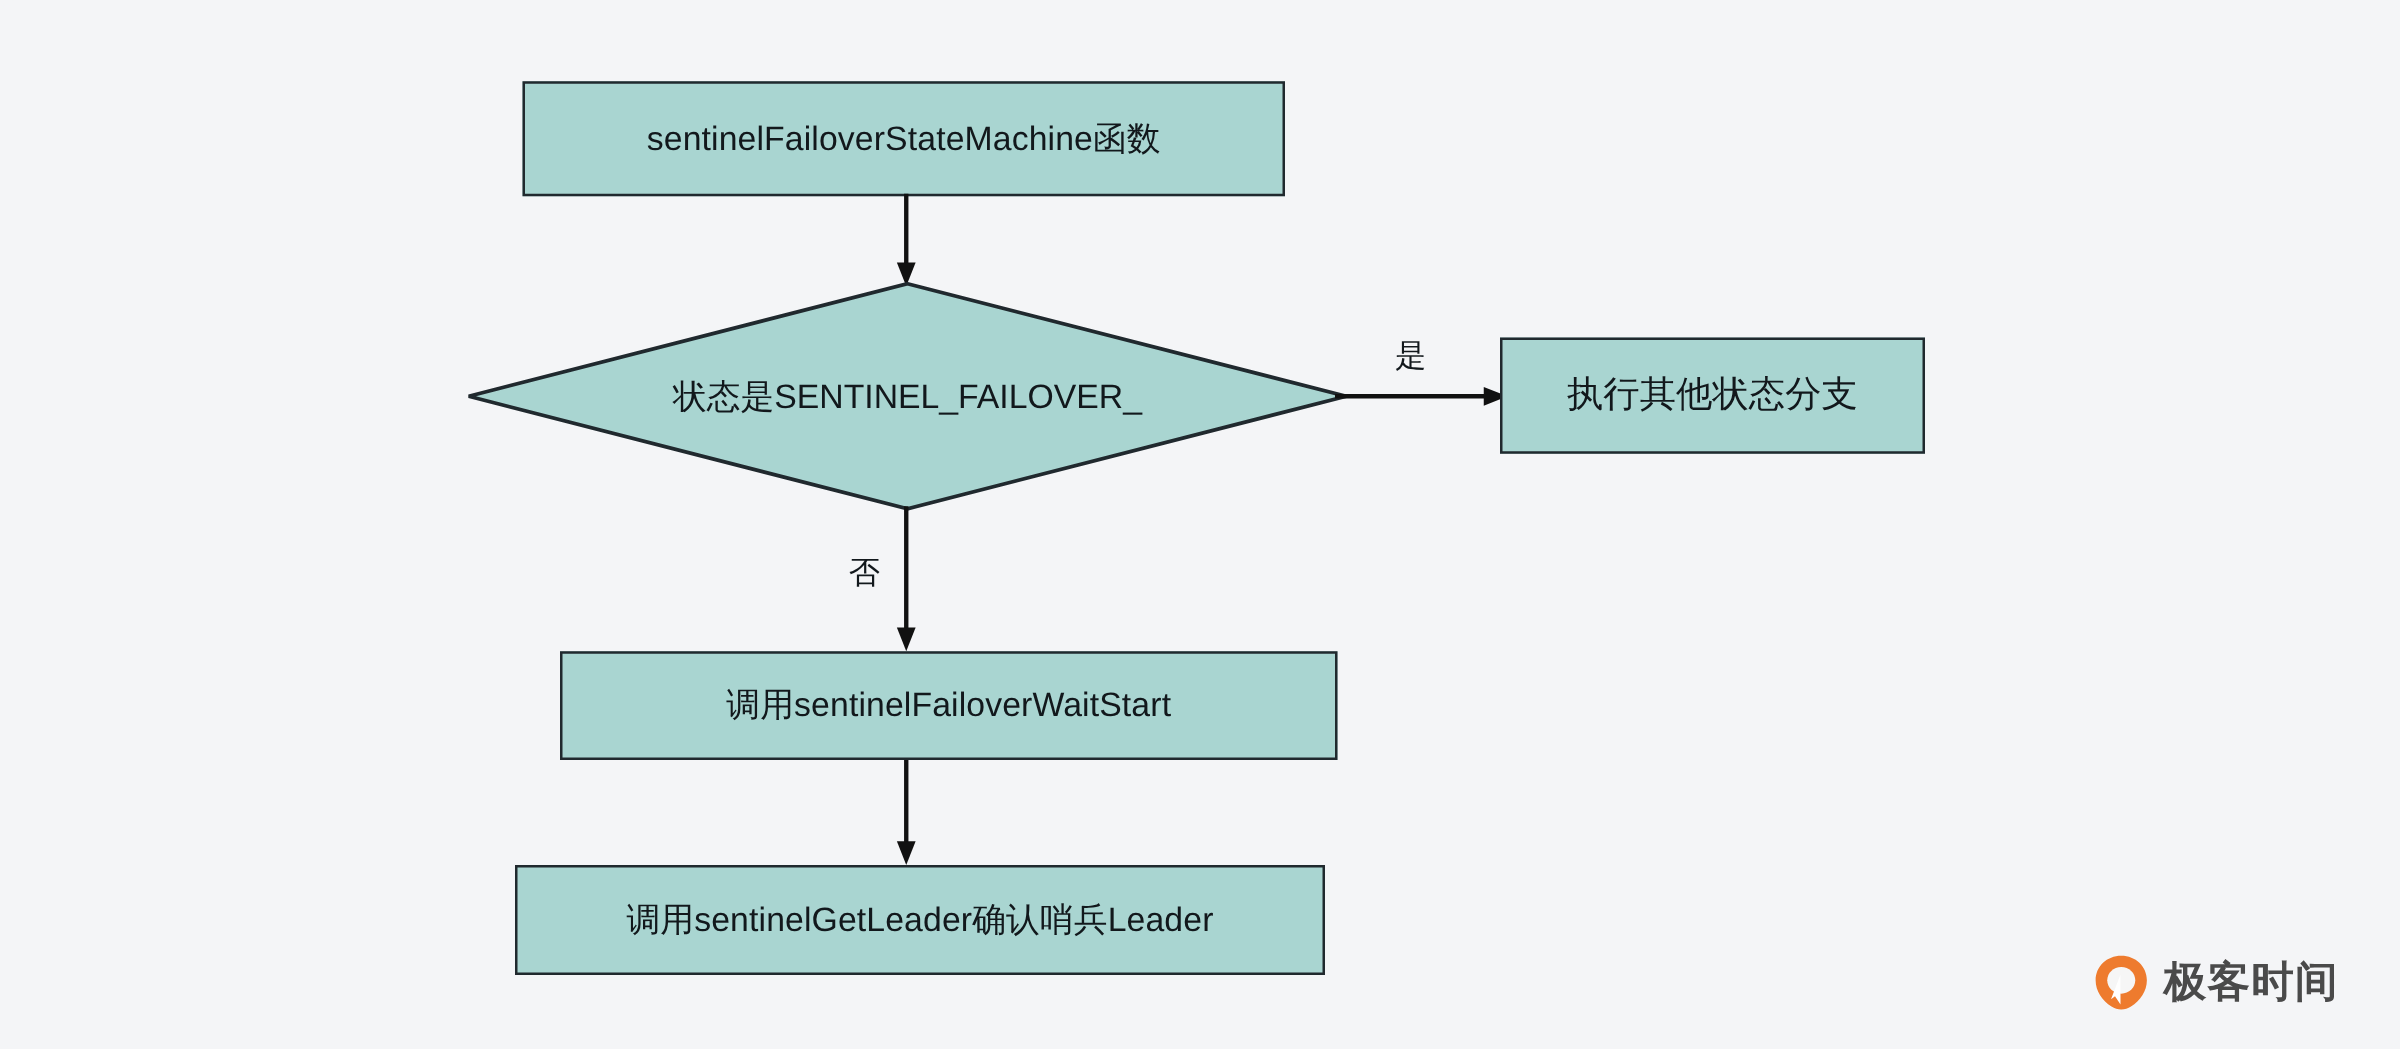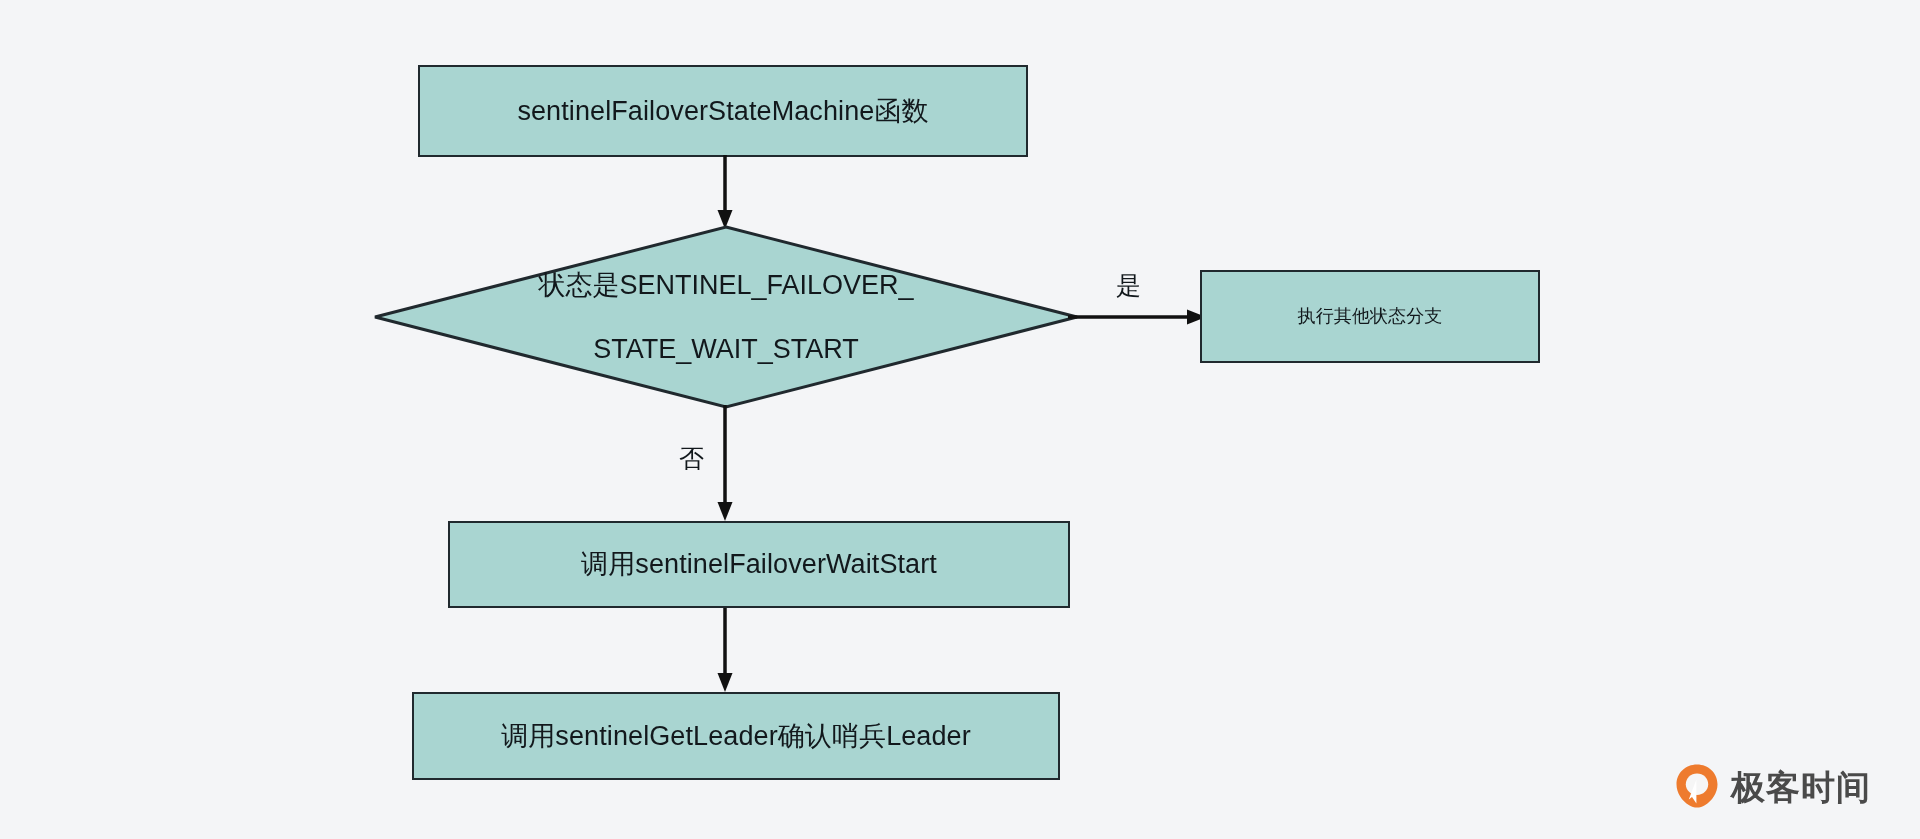--- a/index.html
+++ b/index.html
@@ -38,21 +38,21 @@
   }
   .node-label {
     display: block;
     padding: 0 10px;
   }
 
   
   #node-start   { left: 418px; top: 65px;  width: 610px; height: 92px; }
   #node-call-wait-start { left: 412px; top: 521px; width: 622px; height: 87px; margin-left: 36px; }
   #node-get-leader      { left: 412px; top: 692px; width: 648px; height: 88px; }
-  #node-other-branch    { left: 1200px; top: 270px; width: 340px; height: 93px; font-size: 18px; }
+  #node-other-branch    { left: 1200px; top: 270px; width: 340px; height: 93px; font-size: 29px; }
 
   
   #decision-wrap {
     position: absolute;
     left: 372px;
     top: 224px;
     width: 708px;
     height: 186px;
   }
   #decision-wrap svg { display: block; }
@@ -91,20 +91,21 @@
   #edge-label-no  { left: 679px;  top: 446px; }
 
   
   #watermark {
     position: absolute;
     left: 1672px;
     top: 762px;
     display: flex;
     align-items: center;
     gap: 9px;
+    font-family: Liberation Serif, serif;
   }
   #watermark-mark {
     width: 50px;
     height: 50px;
     flex: 0 0 auto;
   }
   #watermark-text {
     font-size: 34px;
     font-weight: bold;
     color: #4a4a4a;
@@ -128,21 +129,20 @@
       <polygon points="12,74 4.5,55 19.5,55" fill="#111111"></polygon>
     </svg>
   </div>
 
   <div id="decision-wrap">
     <svg width="708" height="186" viewBox="0 0 708 186">
       <polygon points="354,3 705,93 354,183 3,93" fill="#a9d5d1" stroke="#20292e" stroke-width="3"></polygon>
     </svg>
     <div id="decision-text">
       <span>状态是SENTINEL_FAILOVER_</span>
-      <span>STATE_WAIT_START</span>
     </div>
   </div>
 
   <div class="edge" id="edge-decision-other" style="left:1068px; top:305px; width:140px; height:24px;">
     <svg width="140" height="24" viewBox="0 0 140 24">
       <line x1="0" y1="12" x2="124" y2="12" stroke="#111111" stroke-width="3.5"></line>
       <polygon points="138,12 119,4.5 119,19.5" fill="#111111"></polygon>
     </svg>
   </div>
   <div class="edge-label" id="edge-label-yes">是</div>

